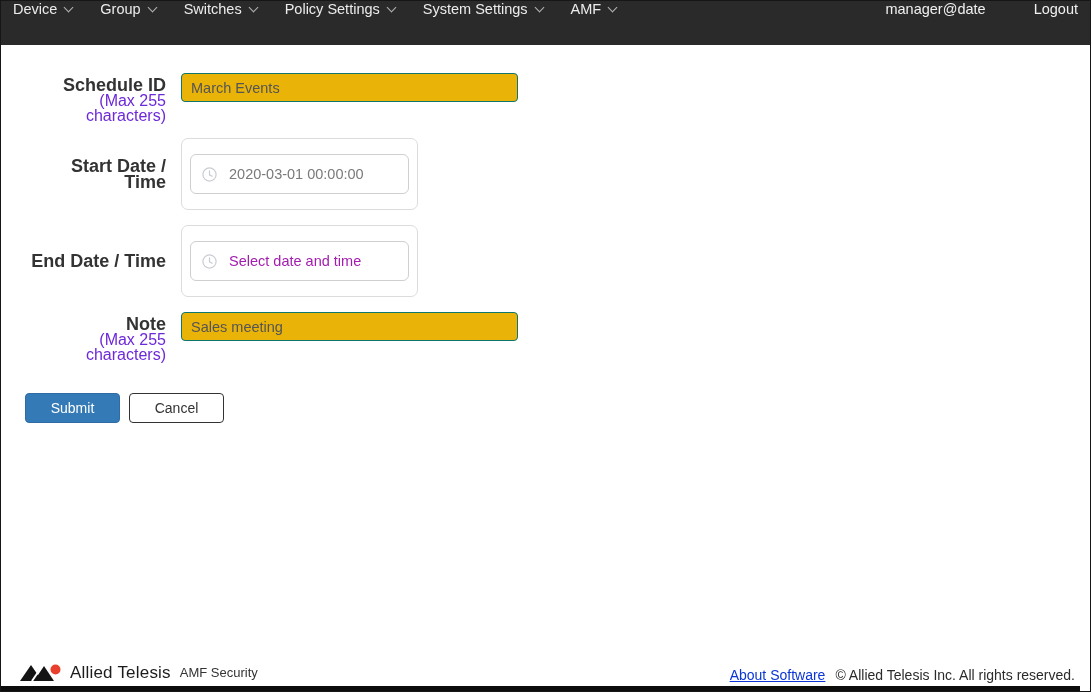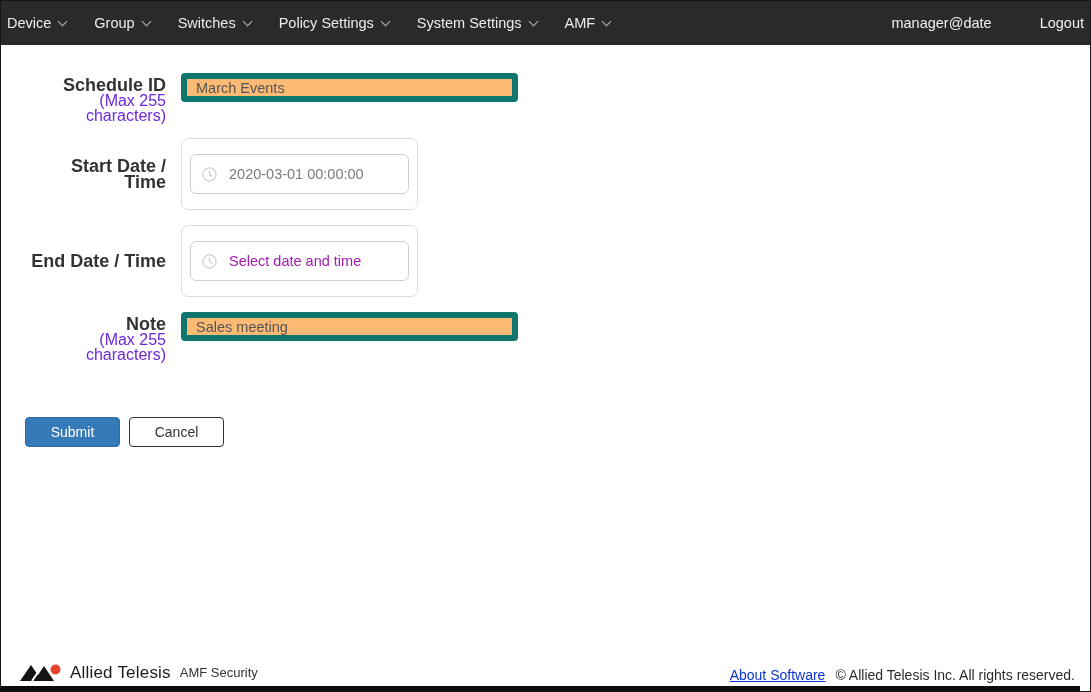--- a/index.html
+++ b/index.html
@@ -7,21 +7,21 @@
   body { font-family:"Liberation Sans","DejaVu Sans",sans-serif; }
 
   .viewport {
     position:relative; width:1091px; height:692px;
     border:1px solid #161616; background:#fff; overflow:hidden;
   }
 
   
   .navbar {
     height:44px; background:#2a2a2a; display:flex;
-    align-items:center; padding:0 6px; color:#ececec;
+    align-items:flex-start; padding:0 12px; color:#ececec;
   }
   .nav-left { display:flex; align-items:center; gap:28px; }
   .nav-item {
     display:flex; align-items:center; font-size:14.5px; color:#ececec;
     cursor:pointer; white-space:nowrap;
   }
   .chev {
     display:inline-block; width:7px; height:7px;
     border-right:1.5px solid #b3b3b3; border-bottom:1.5px solid #b3b3b3;
     transform:rotate(45deg); margin-left:8px; margin-top:-4px;
@@ -36,38 +36,38 @@
 
   .form-row { display:flex; margin-bottom:15px; }
   .label-col { width:141px; text-align:right; }
   .label-col.top { padding-top:4px; }
   .label-col.middle { display:flex; flex-direction:column; justify-content:center; }
   .field-col { margin-left:15px; }
   .lbl { font-size:18px; font-weight:bold; color:#333; line-height:16px; }
   .hint { font-size:16px; color:#6d28d9; line-height:15px; }
 
   .text-input {
-    width:337px; height:29px; border:6px solid #0f766e; border-radius:4px;
+    width:337px; height:29px; border:1px solid #0f766e; border-radius:4px;
     padding:0 9px; font-size:14.5px; color:#555; outline:none;
-    font-family:"Liberation Sans","DejaVu Sans",sans-serif; background:#fdba74;
+    font-family:"Liberation Sans","DejaVu Sans",sans-serif; background:#eab308;
   }
 
   .dt-outer {
     width:237px; height:72px; border:1px solid #dcdcdc; border-radius:7px;
     display:flex; align-items:center; padding:0 8px; background:#fff; cursor:pointer;
   }
   .dt-inner {
     flex:1; height:40px; border:1px solid #cfcfcf; border-radius:6px;
     display:flex; align-items:center; padding:0 11px; gap:12px; background:#fff;
   }
   .dt-text { font-size:14.5px; color:#7a7a7a; }
   .dt-text.placeholder { color:#a21caf; }
   .clock-icon { flex:0 0 auto; display:flex; }
 
-  .btn-row { display:flex; gap:9px; margin-top:55px; }
+  .btn-row { display:flex; gap:9px; margin-top:31px; }
   .btn {
     min-width:95px; height:30px; border-radius:4px; font-size:14px;
     cursor:pointer; font-family:"Liberation Sans","DejaVu Sans",sans-serif;
   }
   .btn-primary { background:#337ab7; border:1px solid #2e6da4; color:#fff; }
   .btn-default { background:#fff; border:1px solid #333; color:#333; }
 
   
   .footer { position:absolute; left:0; right:10px; bottom:0; }
   .footer-content {

